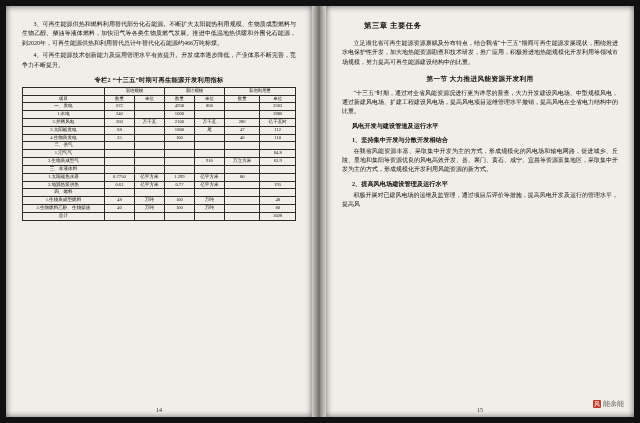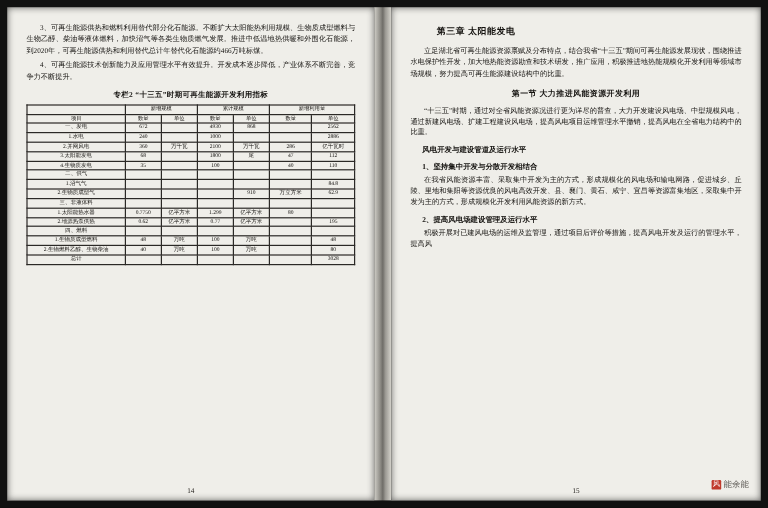--- a/index.html
+++ b/index.html
@@ -245,21 +245,21 @@
       </div>
     </div>
     <div class="pageno">14</div>
   </div>
 
   <div class="gutter"></div>
 
   <div class="sheet right">
     <div class="inner">
       <div class="col">
-        <div class="chapter">第三章 太阳能发电</div>
+        <div class="chapter">第三章 主要任务</div>
         <div class="para">立足湖北省可再生能源资源禀赋及分布特点，结合我省“十三五”期间可再生能源发展现状，围绕推进水电保护性开发，加大地热能资源勘查和技术研发，推广应用，积极推进地热能规模化开发利用等领域市场规模，努力提高可再生能源建设结构中的比重。</div>
         <div class="sect">第一节 大力推进风能资源开发利用</div>
         <div class="para">“十三五”时期，通过对全省风能资源况进行更为详尽的普查，大力开发建设风电场、中型规模风电，通过新建风电场、扩建工程建设风电场，提高风电项目运维管理水平撤销，提高风电在全省电力结构中的比重。</div>
         <div class="subsect">风电开发与建设管道及运行水平</div>
 
         <div class="subsect">1、坚持集中开发与分散开发相结合</div>
         <div class="para">在我省风能资源丰富、采取集中开发为主的方式，形成规模化的风电场和输电网路，促进城乡、丘陵、里地和集阳等资源优良的风电高效开发、县、襄门、黄石、咸宁、宜昌等资源富集地区，采取集中开发为主的方式，形成规模化开发利用风能资源的新方式。</div>
 
         <div class="subsect">2、提高风电场建设管理及运行水平</div>
         <div class="para">积极开展对已建风电场的运维及监管理，通过项目后评价等措施，提高风电开发及运行的管理水平，提高风</div>

